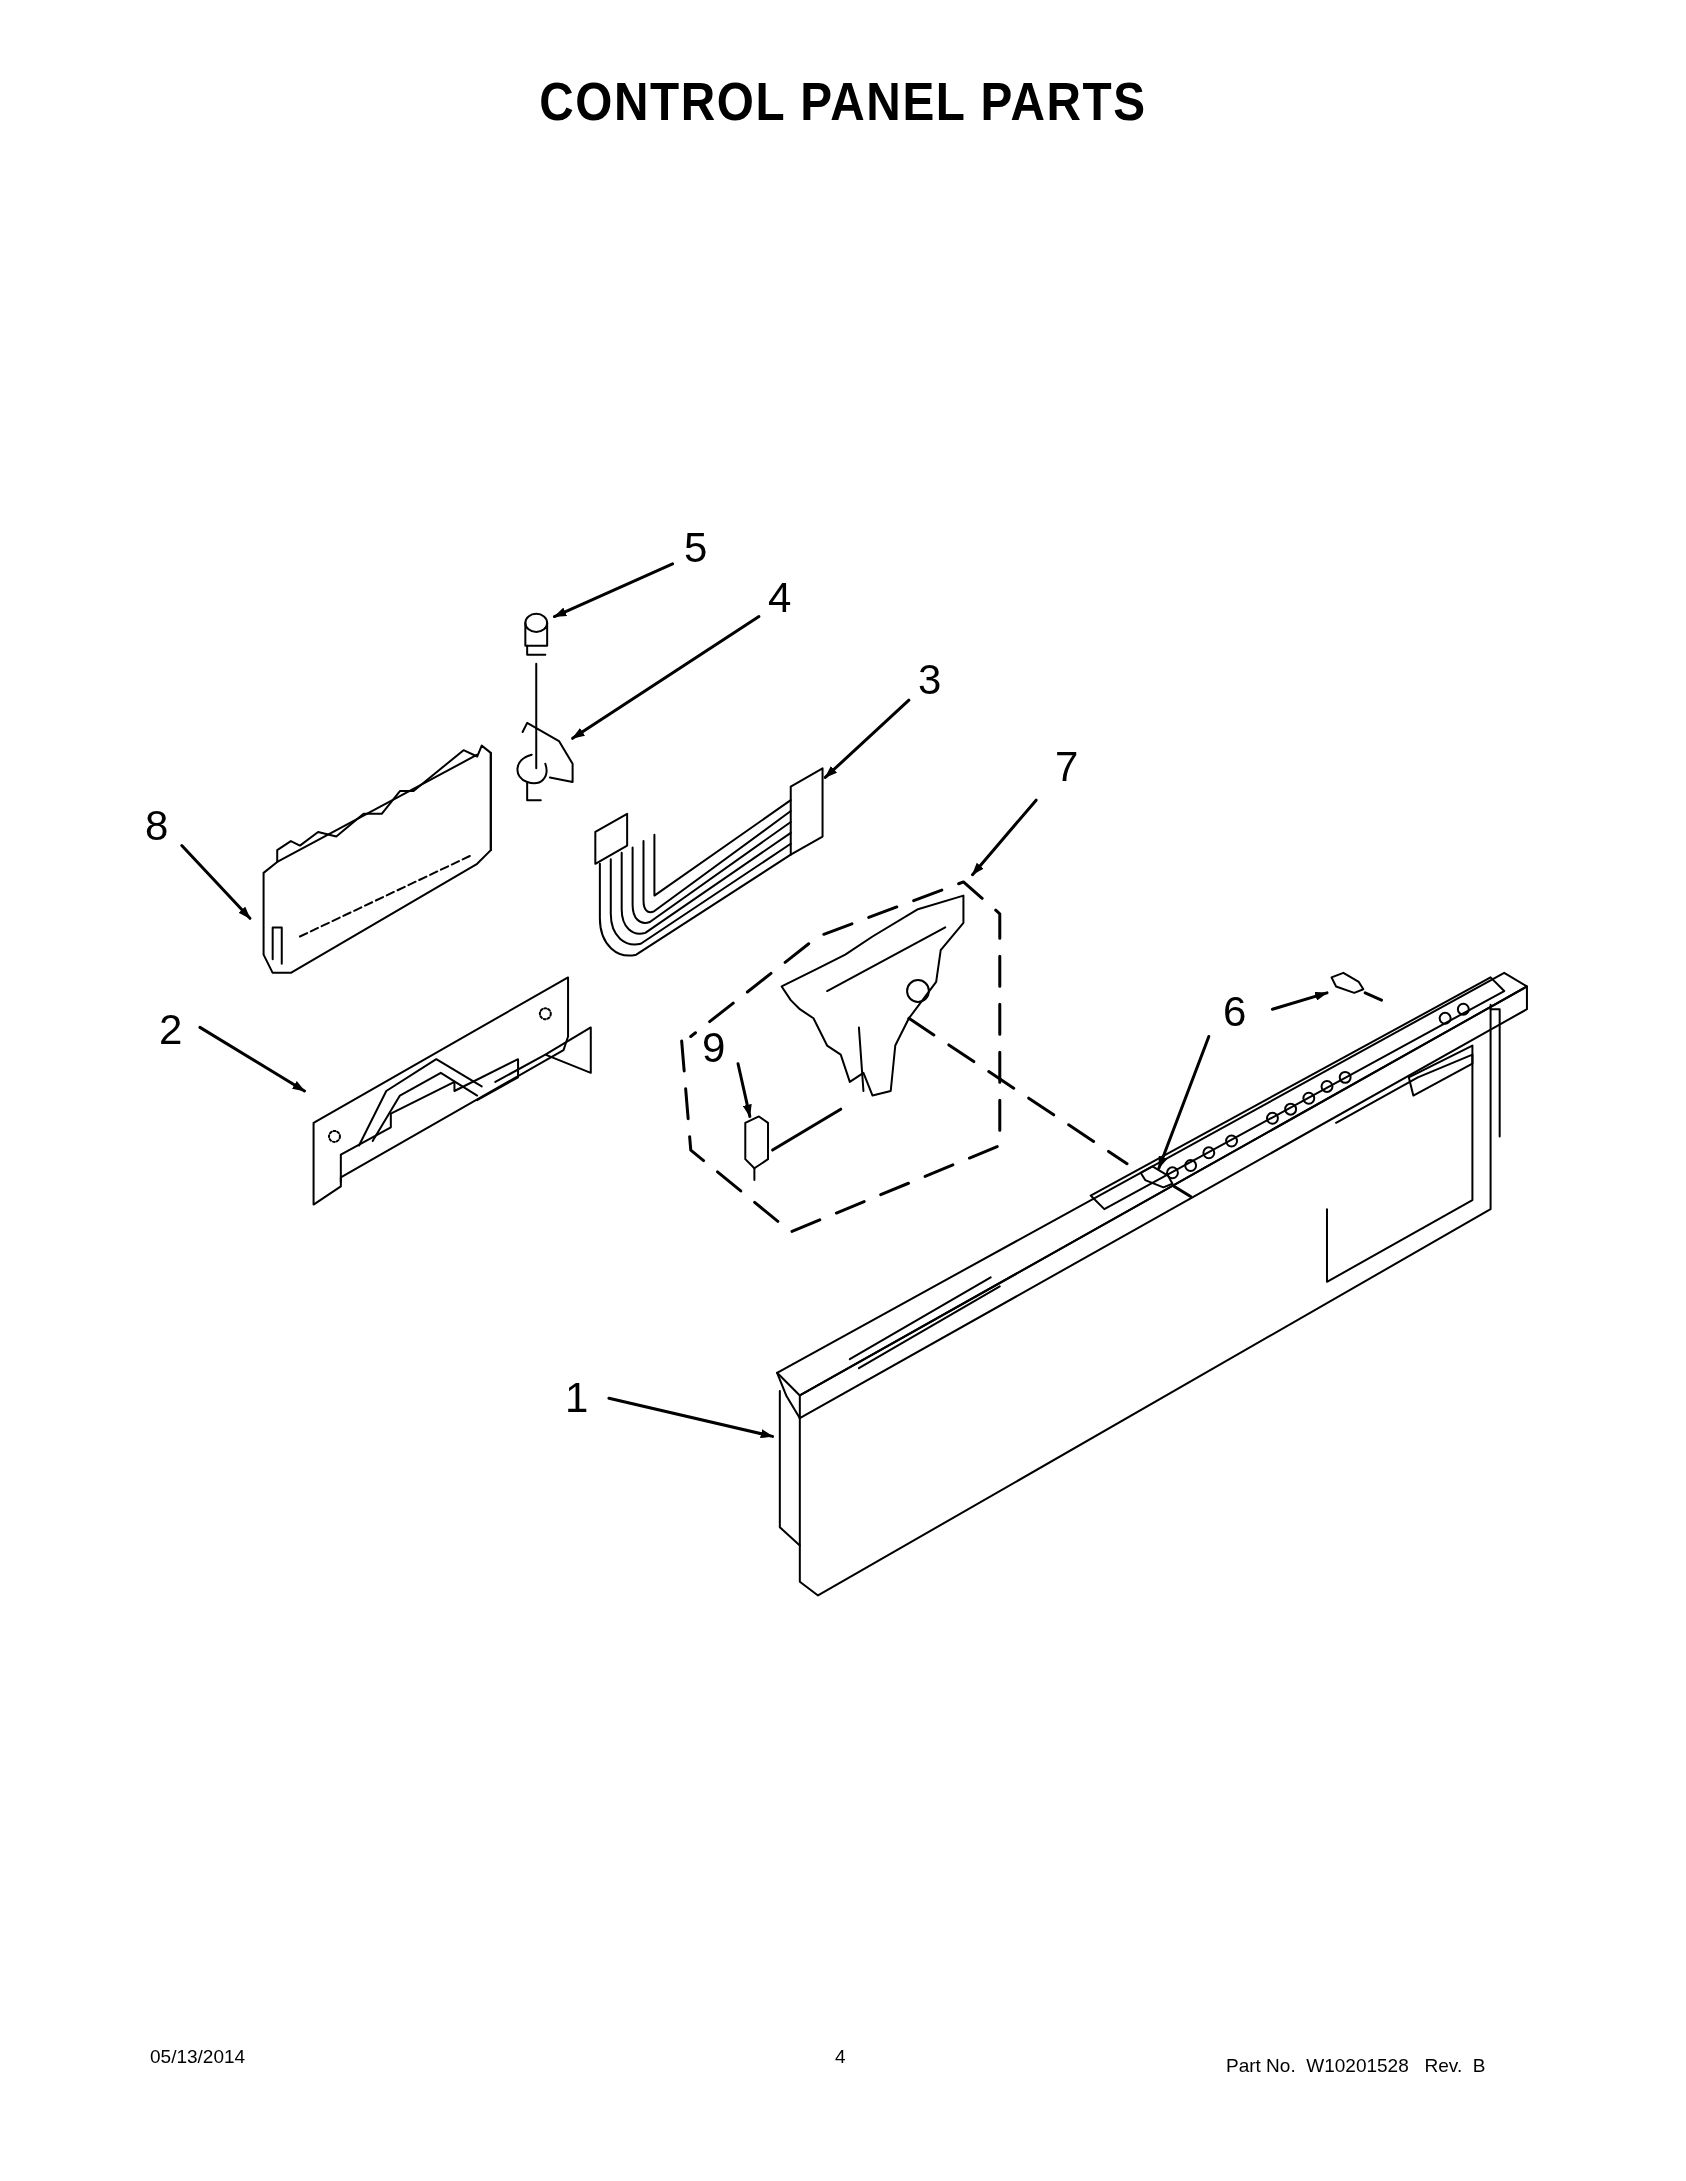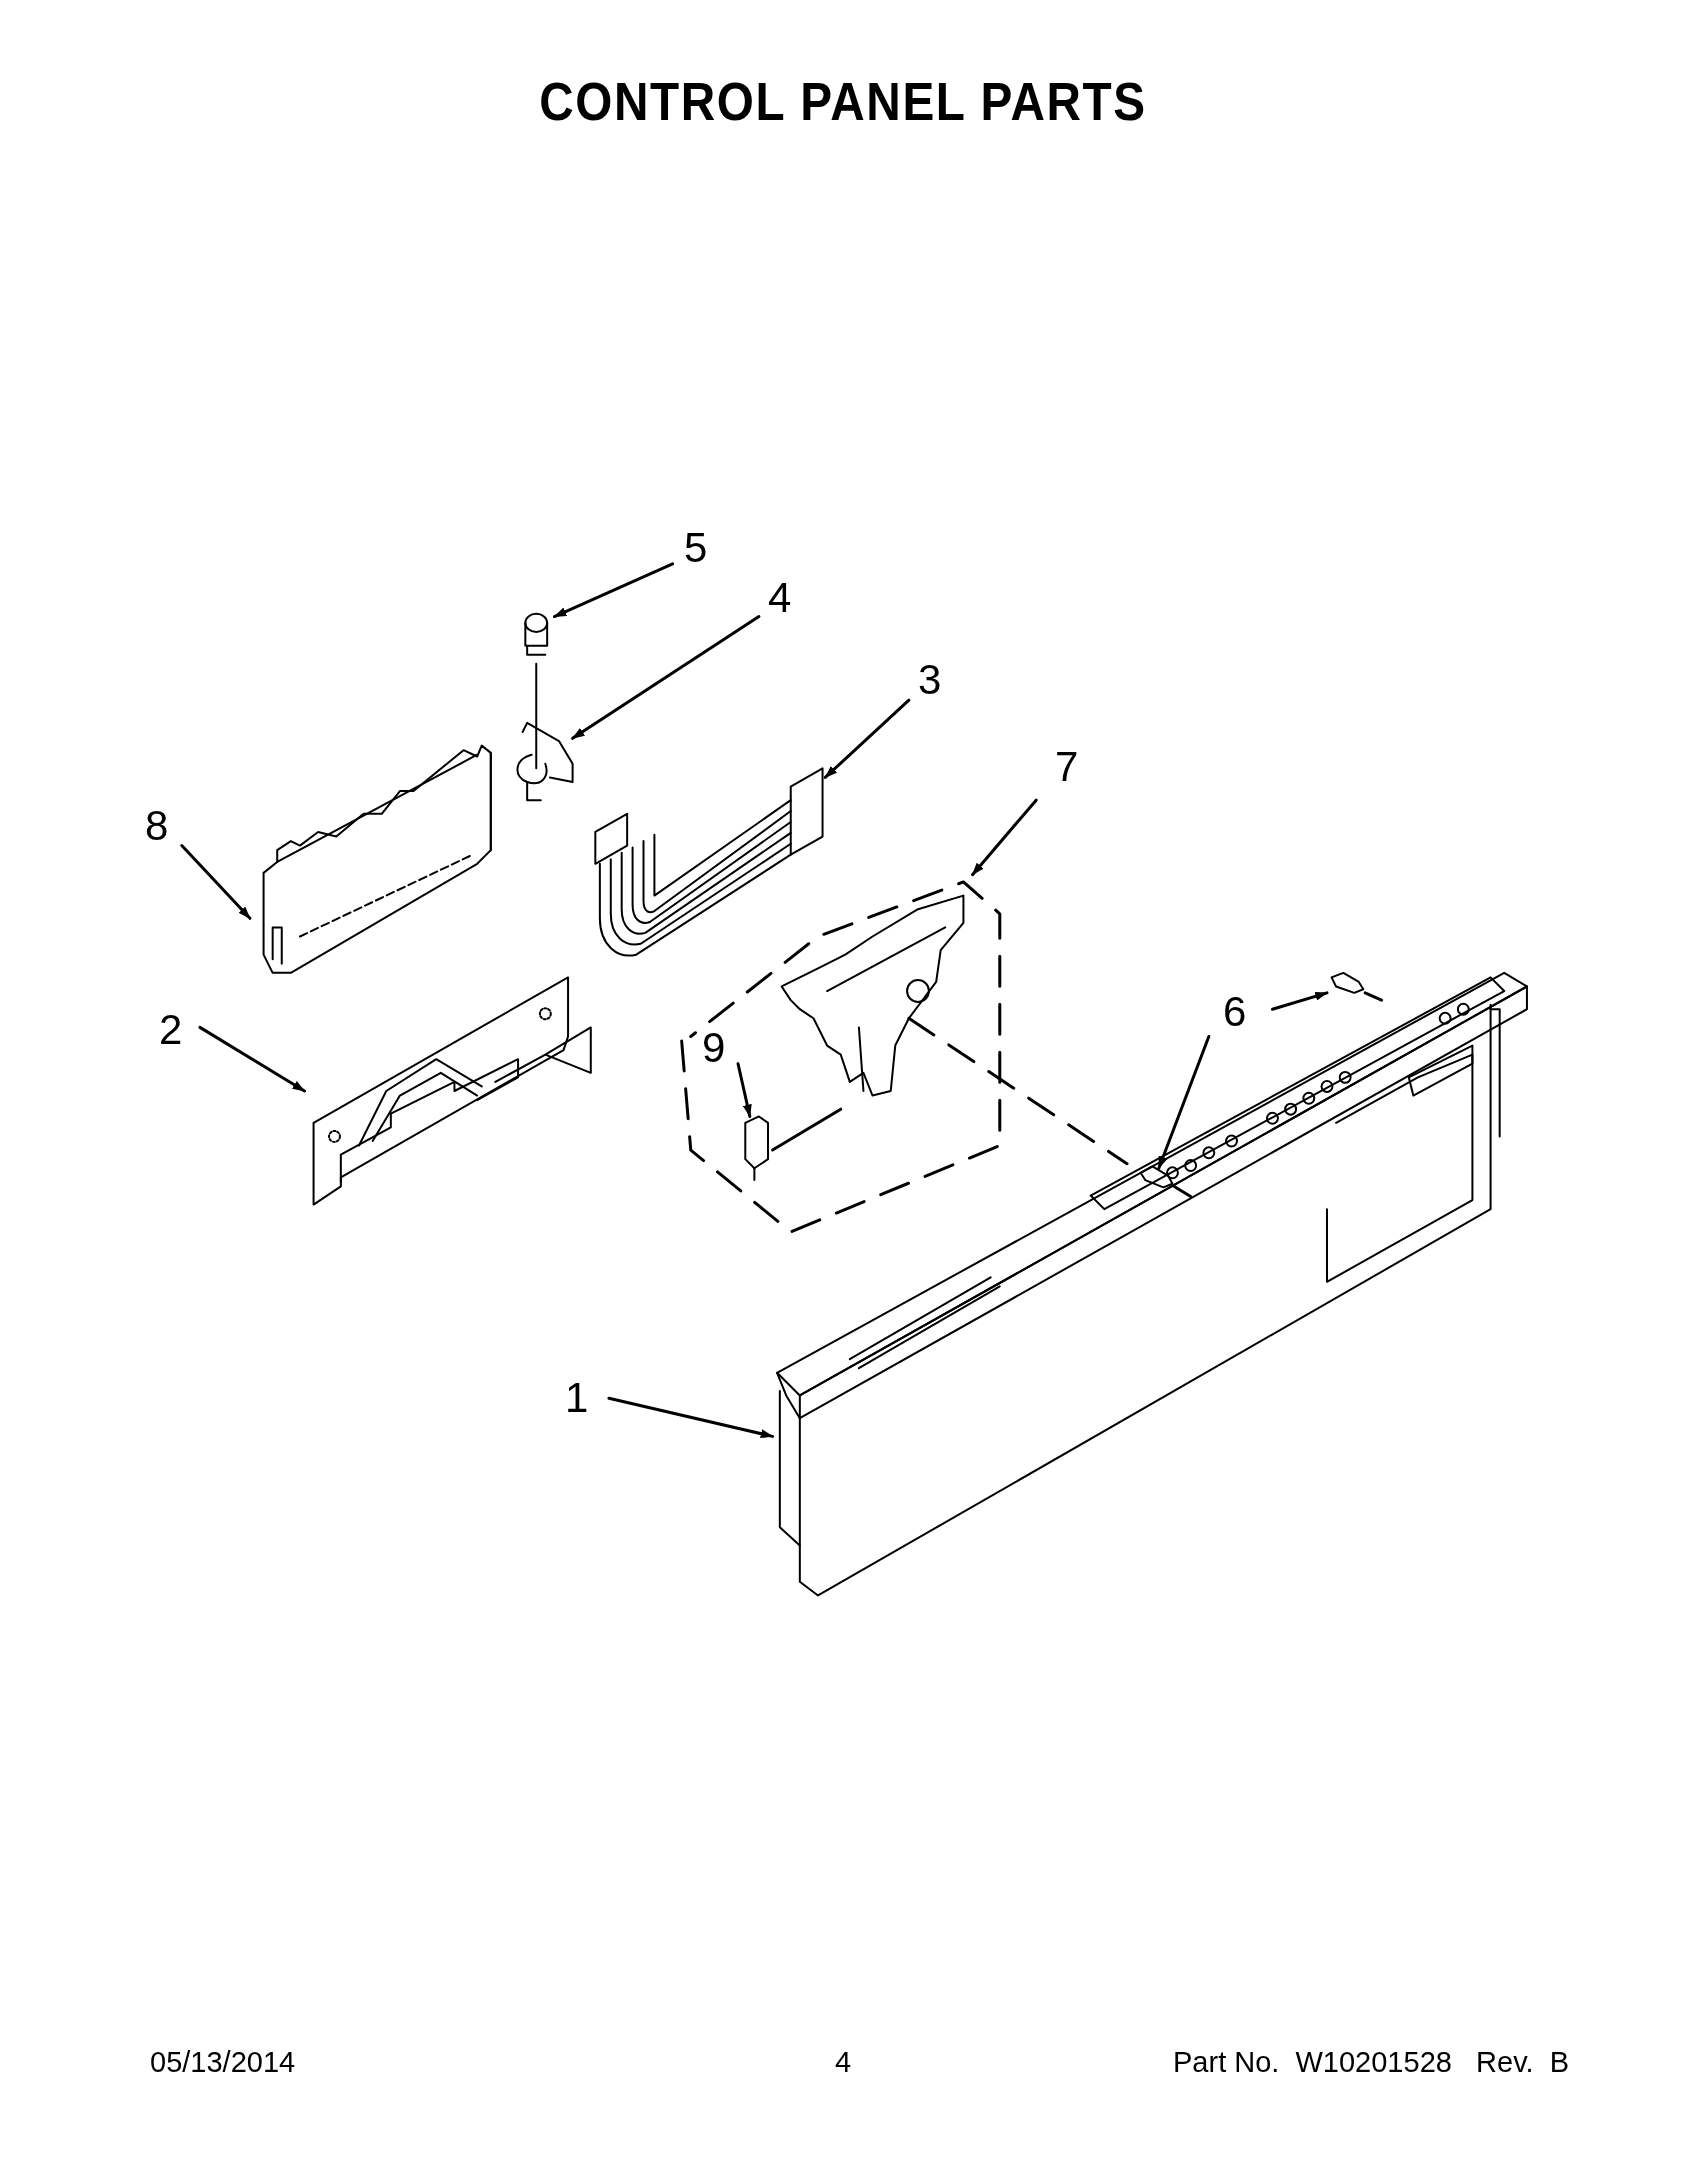--- a/index.html
+++ b/index.html
@@ -1,19 +1,19 @@
 <!DOCTYPE html>
 <html style="font-size:14.5px"><head>
 <meta charset="utf-8">
 <style>
   html, body { margin:0; padding:0; background:#ffffff; }
   body { width:1686px; height:2182px; position:relative; overflow:hidden; font-family:"Liberation Sans", sans-serif; color:#000; }
   .title { position:absolute; left:0; width:1686px; top:71px; text-align:center; font-weight:bold; font-size:53px; letter-spacing:1.8px; transform:scaleX(0.9); }
   .callout { position:absolute; font-size:42px; font-family:"Liberation Sans", sans-serif; line-height:1; }
-  .footer { position:absolute; top:2046px; font-size:29px; font-family:"Liberation Sans", sans-serif; }
+  .footer { position:absolute; top:2046px; font-size:19px; font-family:"Liberation Sans", sans-serif; }
   svg.diagram { position:absolute; left:0; top:0; }
   svg.diagram * { vector-effect: non-scaling-stroke; }
 </style>
 </head>
 <body>
 
 <div class="title">CONTROL PANEL PARTS</div>
 
 <svg class="diagram" width="1686" height="2182" viewBox="0 0 1855 2400" fill="none" stroke="#000" stroke-width="2" stroke-linecap="round" stroke-linejoin="round">
   <defs>
@@ -137,14 +137,14 @@
 <div class="callout" style="left:918px; top:659px;">3</div>
 <div class="callout" style="left:768px; top:577px;">4</div>
 <div class="callout" style="left:684px; top:527px;">5</div>
 <div class="callout" style="left:1223px; top:991px;">6</div>
 <div class="callout" style="left:1055px; top:746px;">7</div>
 <div class="callout" style="left:145px; top:805px;">8</div>
 <div class="callout" style="left:702px; top:1027px;">9</div>
 
 <div class="footer" style="left:150px;">05/13/2014</div>
 <div class="footer" style="left:835px;">4</div>
-<div class="footer" style="left:1173px; white-space:pre;">Part No.  W10201528   Rev.  B</div>
+<div class="footer" style="left:1226px; white-space:pre;margin-top:9px;">Part No.  W10201528   Rev.  B</div>
 
 
 </body></html>

